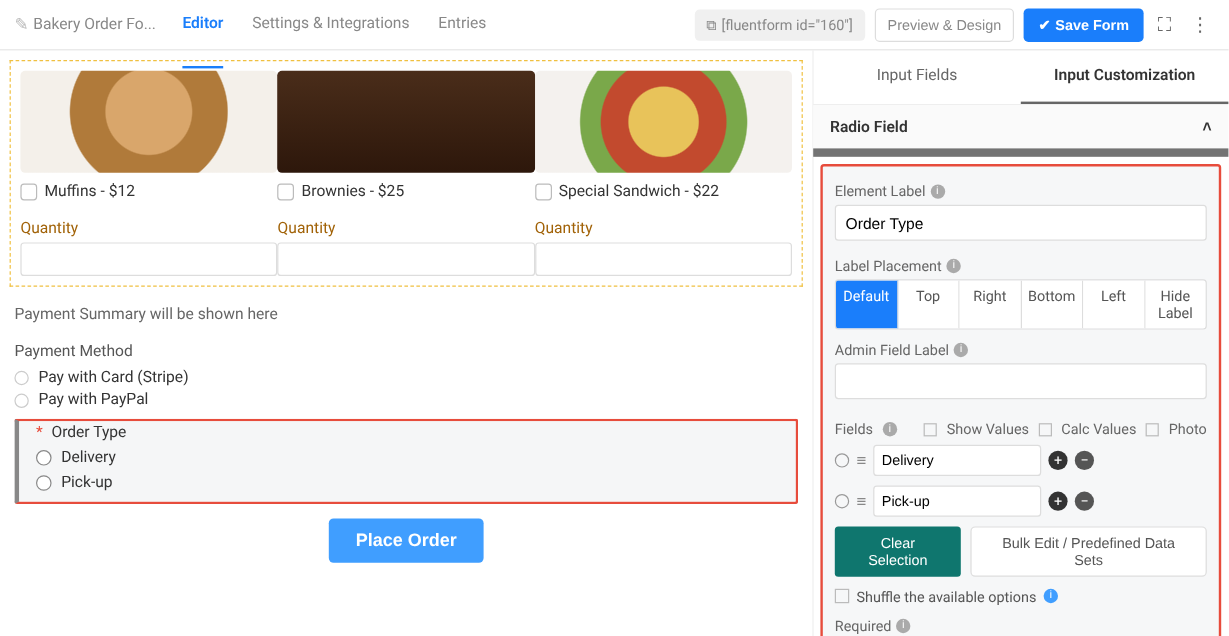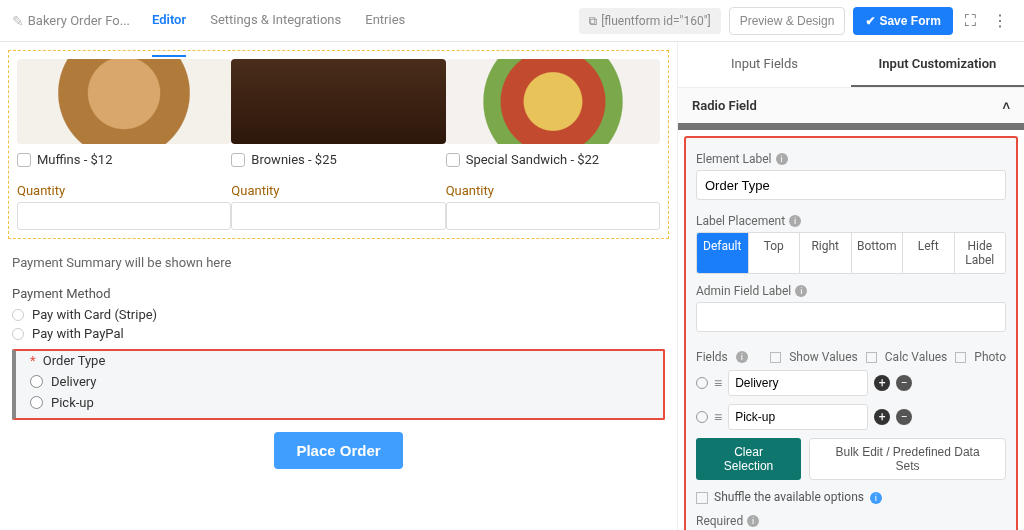--- a/index.html
+++ b/index.html
@@ -54,21 +54,21 @@
 .opt-row { display: flex; align-items: center; gap: 6px; margin-bottom: 8px; }
 .opt-radio { width: 12px; height: 12px; border: 1px solid #999; border-radius: 50%; }
 .drag-h { color: #888; font-size: 14px; cursor: grab; }
 .opt-input { width: 140px; height: 26px; border: 1px solid #ddd; border-radius: 3px; padding: 2px 6px; font-size: 12px; }
 .circ { width: 16px; height: 16px; border-radius: 50%; color: #fff; font-size: 12px; display: flex; align-items: center; justify-content: center; cursor: pointer; }
 .circ.add { background: #333; }
 .circ.rem { background: #555; }
 .btn-row { display: flex; gap: 8px; margin: 4px 0 10px; }
 .btn-clear { background: #0f766e; color: #fff; border: none; padding: 6px 12px; border-radius: 3px; font-size: 12px; cursor: pointer; }
 .btn-bulk { background: #fff; border: 1px solid #ddd; color: #555; padding: 6px 12px; border-radius: 4px; font-size: 12px; cursor: pointer; }
-.shuffle-row { display: flex; align-items: flex-end; gap: 6px; font-size: 12px; color: #555; margin-bottom: 10px; }
+.shuffle-row { display: flex; align-items: flex-start; gap: 6px; font-size: 12px; color: #555; margin-bottom: 10px; }
 .shuffle-row .info-blue { width: 12px; height: 12px; border-radius: 50%; background: #409eff; color: #fff; font-size: 9px; display: inline-flex; align-items: center; justify-content: center; }
 .req-row { display: flex; align-items: center; gap: 14px; font-size: 13px; margin-top: 4px; }
 .req-radio { width: 13px; height: 13px; border: 1.5px solid #409eff; border-radius: 50%; display: flex; align-items: center; justify-content: center; }
 .req-radio.on::after { content: ""; width: 7px; height: 7px; background: #409eff; border-radius: 50%; }
 .req-radio.off { border-color: #bbb; }
 </style>
 </head>
 <body>
 
 <div class="topbar">

